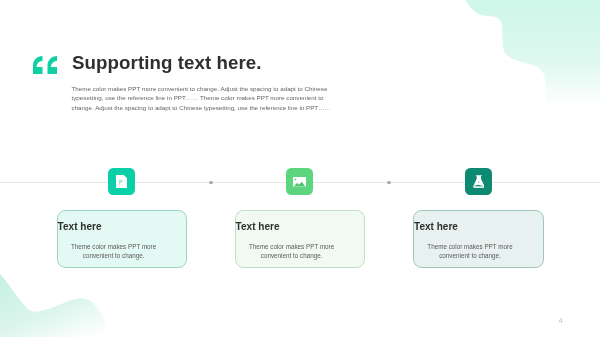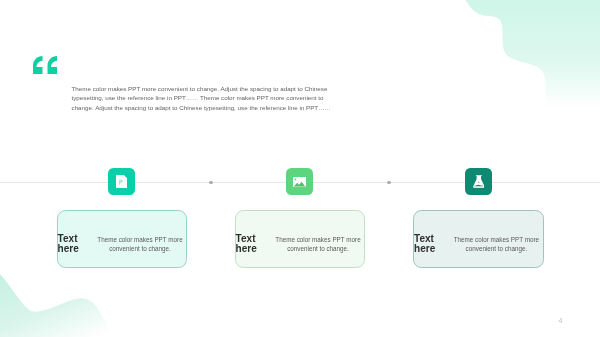--- a/index.html
+++ b/index.html
@@ -8,21 +8,21 @@
   .slide{position:relative;width:600px;height:337px;background:#ffffff;overflow:hidden;}
   .bg-svg{position:absolute;inset:0;width:600px;height:337px;}
   .quote-mark{position:absolute;left:33.1px;top:55.7px;fill:#0FCFA3;}
   .title{position:absolute;left:72px;top:54.3px;font-size:18.7px;font-weight:700;color:#2f2f2f;letter-spacing:0.08px;line-height:1;}
   .body-text{position:absolute;left:71.5px;top:83.7px;width:262px;font-size:6.25px;line-height:9.6px;color:#646464;}
   .line{position:absolute;left:0;top:182px;width:600px;height:1px;background:#e7e7e7;}
   .dot{position:absolute;width:3.6px;height:3.6px;border-radius:50%;background:#ababab;top:180.7px;}
   .icon-box{position:absolute;width:27px;height:26.8px;border-radius:5.2px;top:168.4px;
       display:flex;align-items:center;justify-content:center;}
   .card{position:absolute;top:209.8px;width:130.6px;height:58.4px;border-radius:8.5px;border:1px solid #9BD2C4;
-      box-sizing:border-box;display:flex;flex-direction:row;align-items:center;}
+      box-sizing:border-box;display:flex;flex-direction:column;align-items:flex-start;}
   .card-title{font-size:10.05px;font-weight:700;color:#2f2f2f;margin-top:11.0px;line-height:1;}
   .card-body{font-size:6.3px;line-height:9.3px;color:#5a5a5a;text-align:center;margin-top:10.2px;width:112px;}
   .pagenum{position:absolute;left:558.6px;top:317.4px;font-size:7.2px;line-height:1;color:#c0c0c0;}
 </style>
 </head>
 <body>
 
 <div class="slide">
   <svg class="bg-svg" viewBox="0 0 600 337" preserveAspectRatio="none">
     <defs>
@@ -38,20 +38,21 @@
       </linearGradient>
     </defs>
     <path d="M465.5,0 C470,6.5 472,10.5 478,13.5 C487,18 495,14.5 499.5,19.5 C502.5,22.8 502.5,29 502.5,38 C502.5,47 503,53.5 510,57.5 C519,62.5 534.5,63.5 540.5,69.5 C545.5,74.5 545.8,82 545.8,92 L545.8,108 L600,108 L600,0 Z" fill="url(#gTop)"></path>
     <path d="M0,274 C7,281 16,296 24,305 C28.5,310 32,312.5 39,311.5 C52,309.5 66,300.5 78,298.6 C87,297.2 93.5,301.5 99,310.5 C104,318.5 109,329 112,337 L0,337 Z" fill="url(#gBot)"></path>
   </svg>
 
   <svg class="quote-mark" viewBox="0 0 48 37.4" width="24" height="18.7">
     <path d="M19 0C8.51 0 0 8.51 0 19V37.4H19V22.1H7.0C7.0 15.4 12.3 10.1 19 10.1Z"></path>
     <path d="M48 0C37.51 0 29 8.51 29 19V37.4H48V22.1H36.0C36.0 15.4 41.3 10.1 48 10.1Z"></path>
   </svg>
+  <div class="title">Supporting text here.</div>
   <div class="body-text">Theme color makes PPT more convenient to change. Adjust the spacing to adapt to Chinese typesetting, use the reference line in PPT…… Theme color makes PPT more convenient to change. Adjust the spacing to adapt to Chinese typesetting, use the reference line in PPT……</div>
 
   <div class="line"></div>
   <div class="dot" style="left:209px"></div>
   <div class="dot" style="left:387.3px"></div>
 
   <div class="icon-box" style="left:108px;background:#0BCFA8">
     <svg class="gi" viewBox="0 0 23 26" width="11.6" height="13.2">
       <path d="M0 0h15.3L23 7.7v18.3H0Z" fill="#ffffff"></path>
       <path d="M15.5 0 23 7.5h-7.5Z" fill="#ffffff" opacity="0.48"></path>

